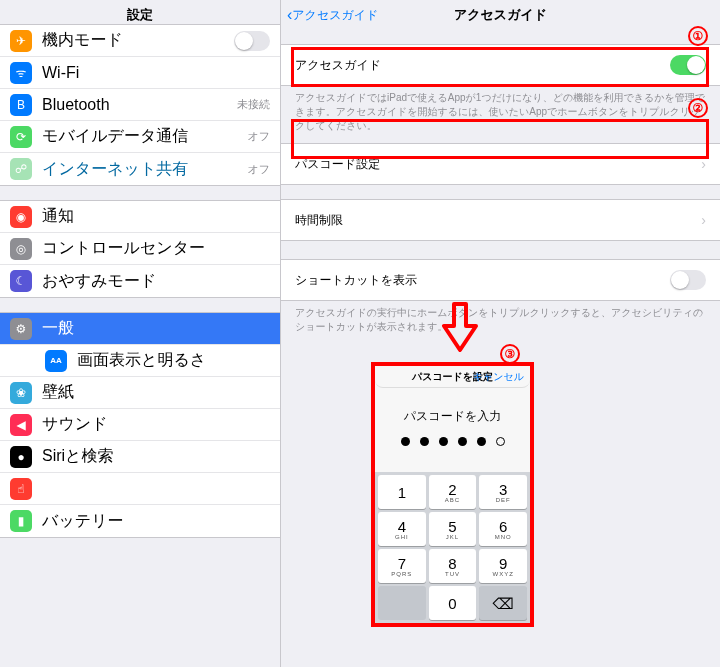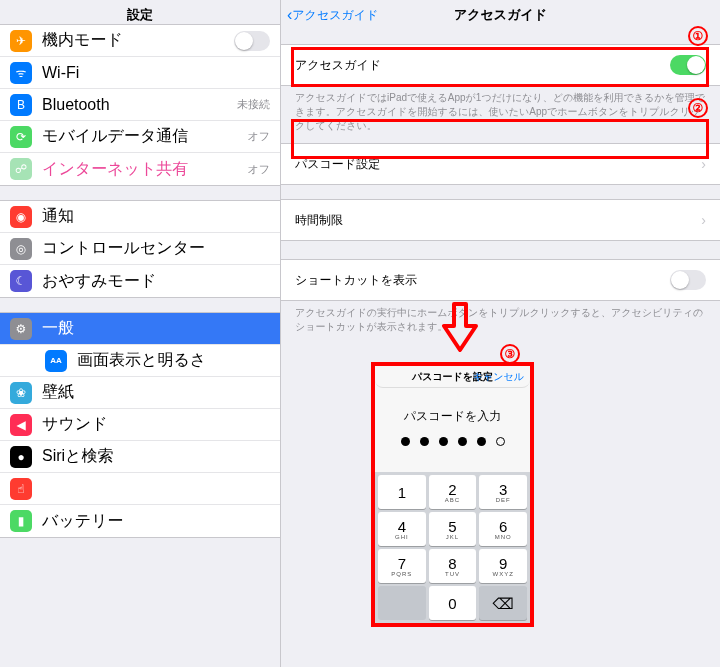--- a/index.html
+++ b/index.html
@@ -70,21 +70,21 @@
           <span class="row-label">Bluetooth</span>
           <span class="row-val">未接続</span>
         </div>
         <div class="row">
           <span class="icon" style="background: rgb(76, 217, 100);">⟳</span>
           <span class="row-label">モバイルデータ通信</span>
           <span class="row-val">オフ</span>
         </div>
         <div class="row">
           <span class="icon" style="background: rgb(166, 227, 181);">☍</span>
-          <span class="row-label" style="color: #ec4899;">インターネット共有</span>
+          <span class="row-label" style="color: #0369a1;">インターネット共有</span>
           <span class="row-val">オフ</span>
         </div>
       </div>
     <div class="group" id="g2">
         <div class="row">
           <span class="icon" style="background: rgb(255, 59, 48);">◉</span>
           <span class="row-label">通知</span>
         </div>
         <div class="row">
           <span class="icon" style="background: rgb(142, 142, 147);">◎</span>

